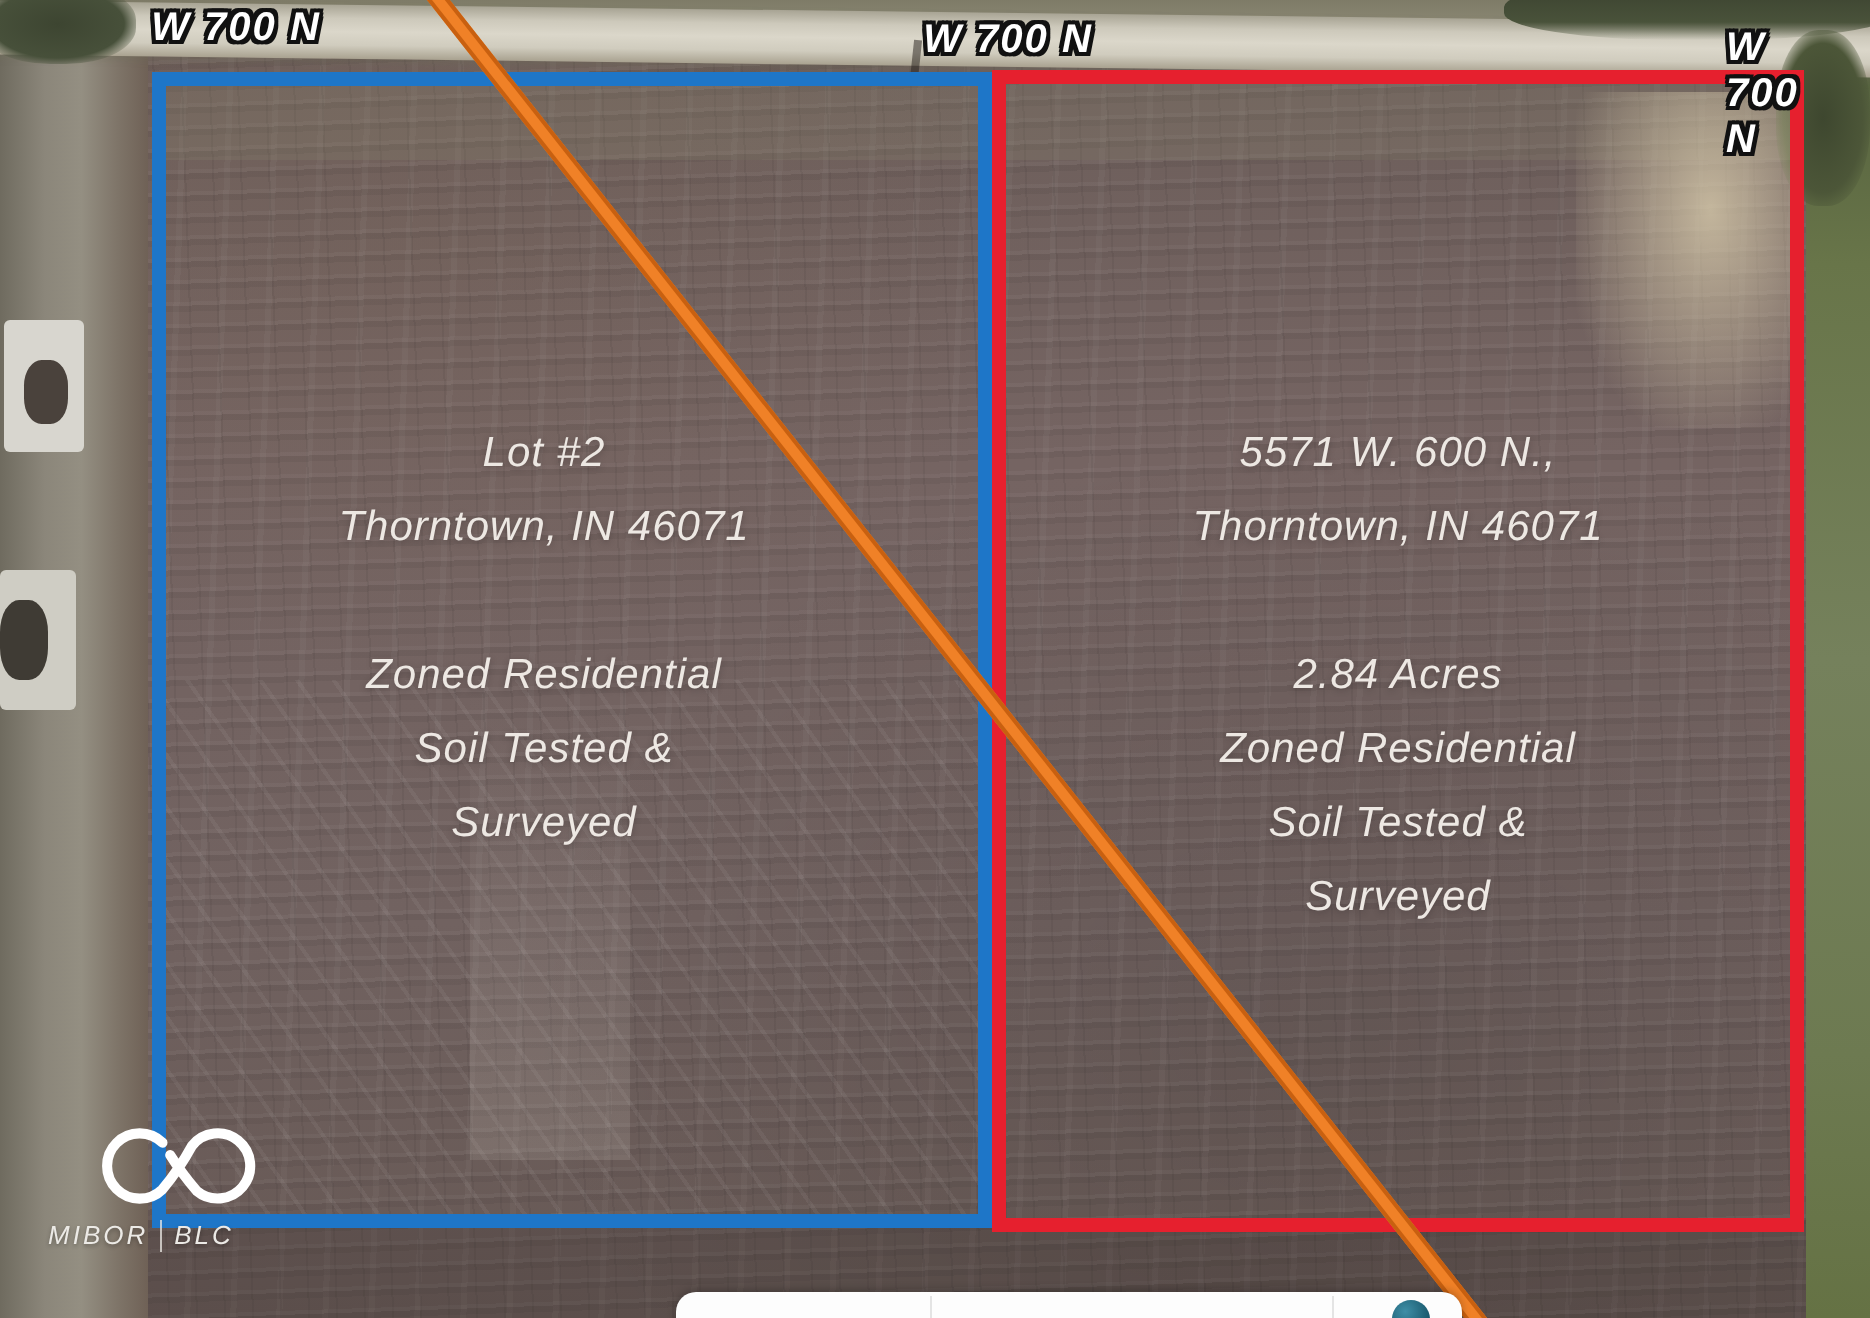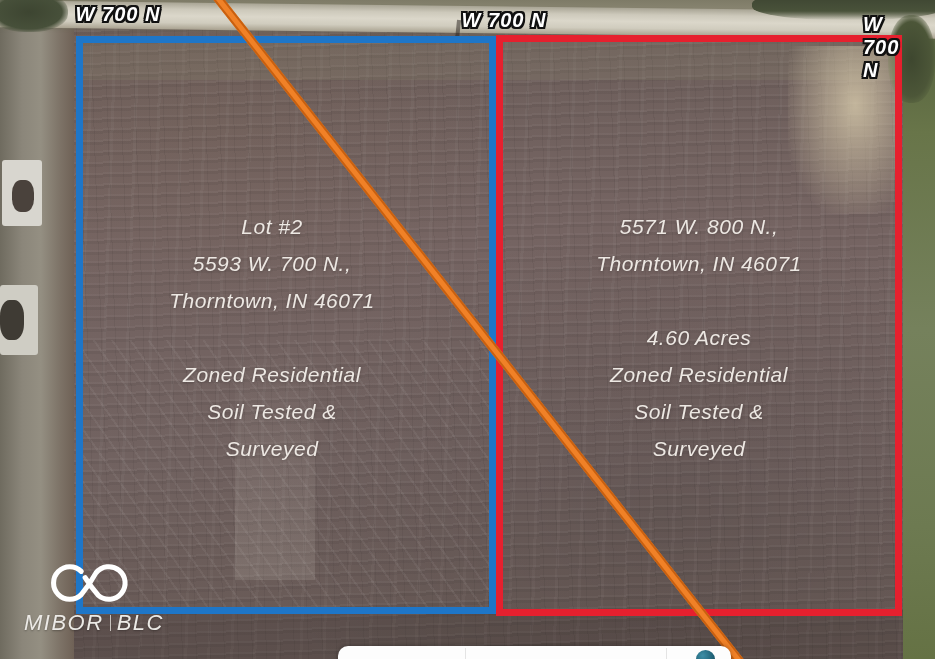--- a/index.html
+++ b/index.html
@@ -70,22 +70,22 @@
   .road-label{transform:translateX(-50%);font-size:20px;font-weight:700;letter-spacing:1px;color:#fff;
     text-shadow:-2px -2px 0 #111,2px -2px 0 #111,-2px 2px 0 #111,2px 2px 0 #111,
                 -2px 0 0 #111,2px 0 0 #111,0 -2px 0 #111,0 2px 0 #111;}
   .rl-1{left:118px;top:3px;}
   .rl-2{left:504px;top:9px;}
   .rl-3{left:887px;top:13px;}
 
   
   .watermark{left:24px;top:558px;width:140px;}
   .wm-logo{display:block;margin-left:20px;}
-  .wm-text{margin-top:2px;display:flex;align-items:center;justify-content:flex-start;
-    font-size:22px;letter-spacing:1.5px;color:#eceae6;text-shadow:0 1px 2px rgba(0,0,0,0.3);}
+  .wm-text{margin-top:2px;display:flex;justify-content:flex-start;
+    font-size:13px;letter-spacing:1.5px;color:#eceae6;text-shadow:0 1px 2px rgba(0,0,0,0.3);}
   .wm-bar{width:1px;height:16px;background:#eceae6;opacity:0.75;margin:0 6px;}
 
   
   .bottom-bar{left:338px;top:646px;width:393px;height:22px;background:#fdfdfd;
     border-radius:10px 10px 0 0;box-shadow:0 -1px 4px rgba(0,0,0,0.25);}
   .bb-div{position:absolute;top:2px;width:1px;height:20px;background:#e4e4e4;}
   .bb-div1{left:127px;} .bb-div2{left:328px;}
   .bb-circle{position:absolute;left:358px;top:4px;width:19px;height:19px;border-radius:50%;
     background:radial-gradient(circle at 35% 30%, #3e8ea6 0%, #18576b 70%);}
 </style>
@@ -116,33 +116,32 @@
   <div class="abs lot-rect lot-blue"></div>
   <div class="abs lot-rect lot-red"></div>
   <div class="abs orange-line"></div>
 
   <div class="abs road-label rl-1">W 700 N</div>
   <div class="abs road-label rl-2">W 700 N</div>
   <div class="abs road-label rl-3">W 700 N</div>
 
   <div class="abs lot-text lot2-text">
     <div>Lot #2</div>
-    <div>5593 W. 700 N.,</div>
     <div>Thorntown, IN 46071</div>
     <div class="spacer"></div>
     <div>Zoned Residential</div>
     <div>Soil Tested &amp;</div>
     <div>Surveyed</div>
   </div>
 
   <div class="abs lot-text lot3-text">
-    <div>5571 W. 800 N.,</div>
+    <div>5571 W. 600 N.,</div>
     <div>Thorntown, IN 46071</div>
     <div class="spacer"></div>
-    <div>4.60 Acres</div>
+    <div>2.84 Acres</div>
     <div>Zoned Residential</div>
     <div>Soil Tested &amp;</div>
     <div>Surveyed</div>
   </div>
 
   <div class="abs watermark">
     <svg class="wm-logo" width="90" height="50" viewBox="0 0 116 62" fill="none">
       <path d="M48 16 A21 21 0 1 0 48 46 C53 40 61 29 67 18 A21 21 0 1 1 70 47 C64 40 58 32 53 24" stroke="#ffffff" stroke-width="6.5" stroke-linecap="round" fill="none"></path>
     </svg>
     <div class="wm-text">

